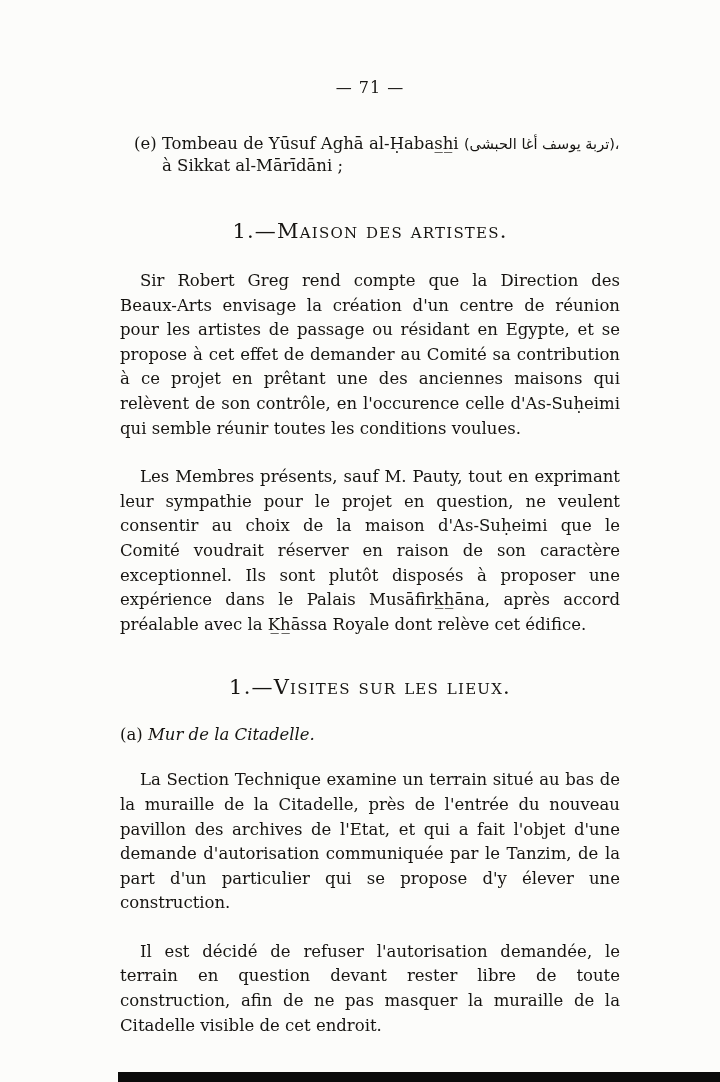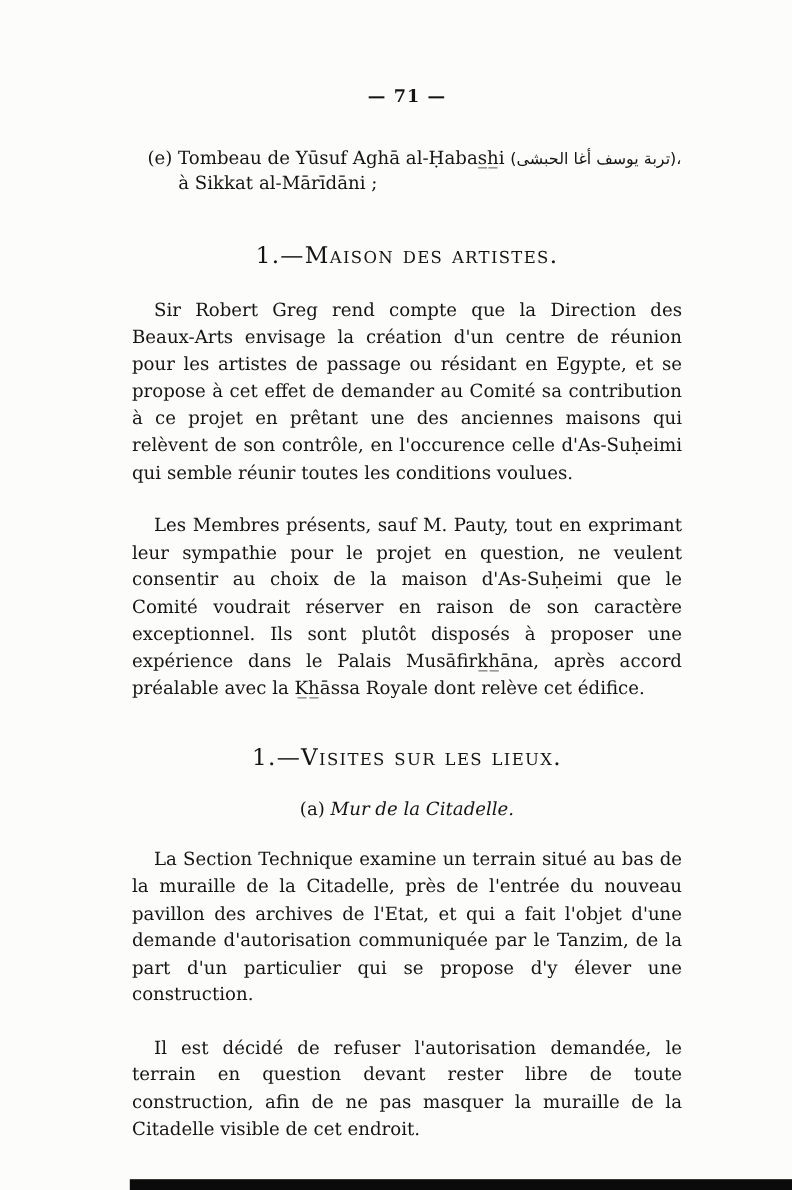--- a/index.html
+++ b/index.html
@@ -12,21 +12,21 @@
   .page {
     position: relative;
     width: 720px;
     height: 1082px;
     background: #fcfcfa;
     overflow: hidden;
     padding: 78px 100px 0 120px;
   }
   .page-number {
     text-align: center;
-    font-weight: bold;
+    font-weight: normal;
     font-size: 16px;
     letter-spacing: 1px;
     margin-bottom: 36px;
   }
   .entries { margin-left: 14px; margin-bottom: 42px; }
   .entry {
     padding-left: 28px;
     text-indent: -28px;
     font-size: 16.5px;
     line-height: 22px;
@@ -40,21 +40,20 @@
   }
   .section-heading {
     text-align: center;
     font-size: 21px;
     font-variant: small-caps;
     letter-spacing: 1.2px;
     font-weight: 500;
     margin-bottom: 26px;
   }
   .subheading {
-    text-align: center;
     font-size: 16.5px;
     margin-bottom: 22px;
   }
   .subheading .sub-title { font-style: italic; }
   .body-text p {
     font-size: 16.5px;
     line-height: 24.6px;
     text-align: justify;
     text-indent: 20px;
     margin-top: 24px;

